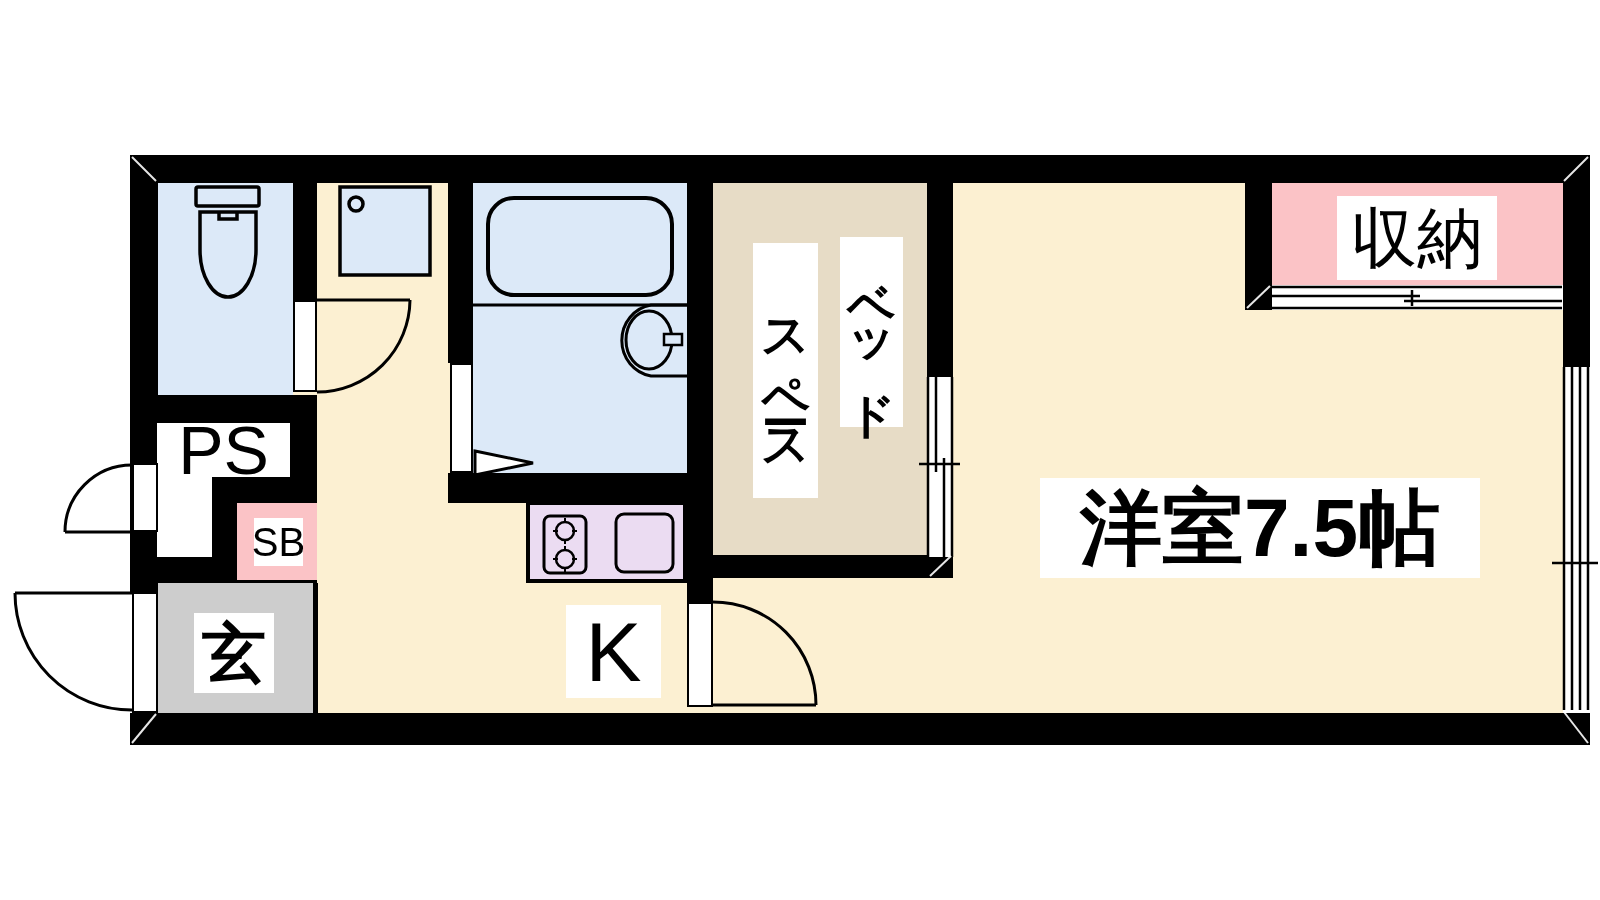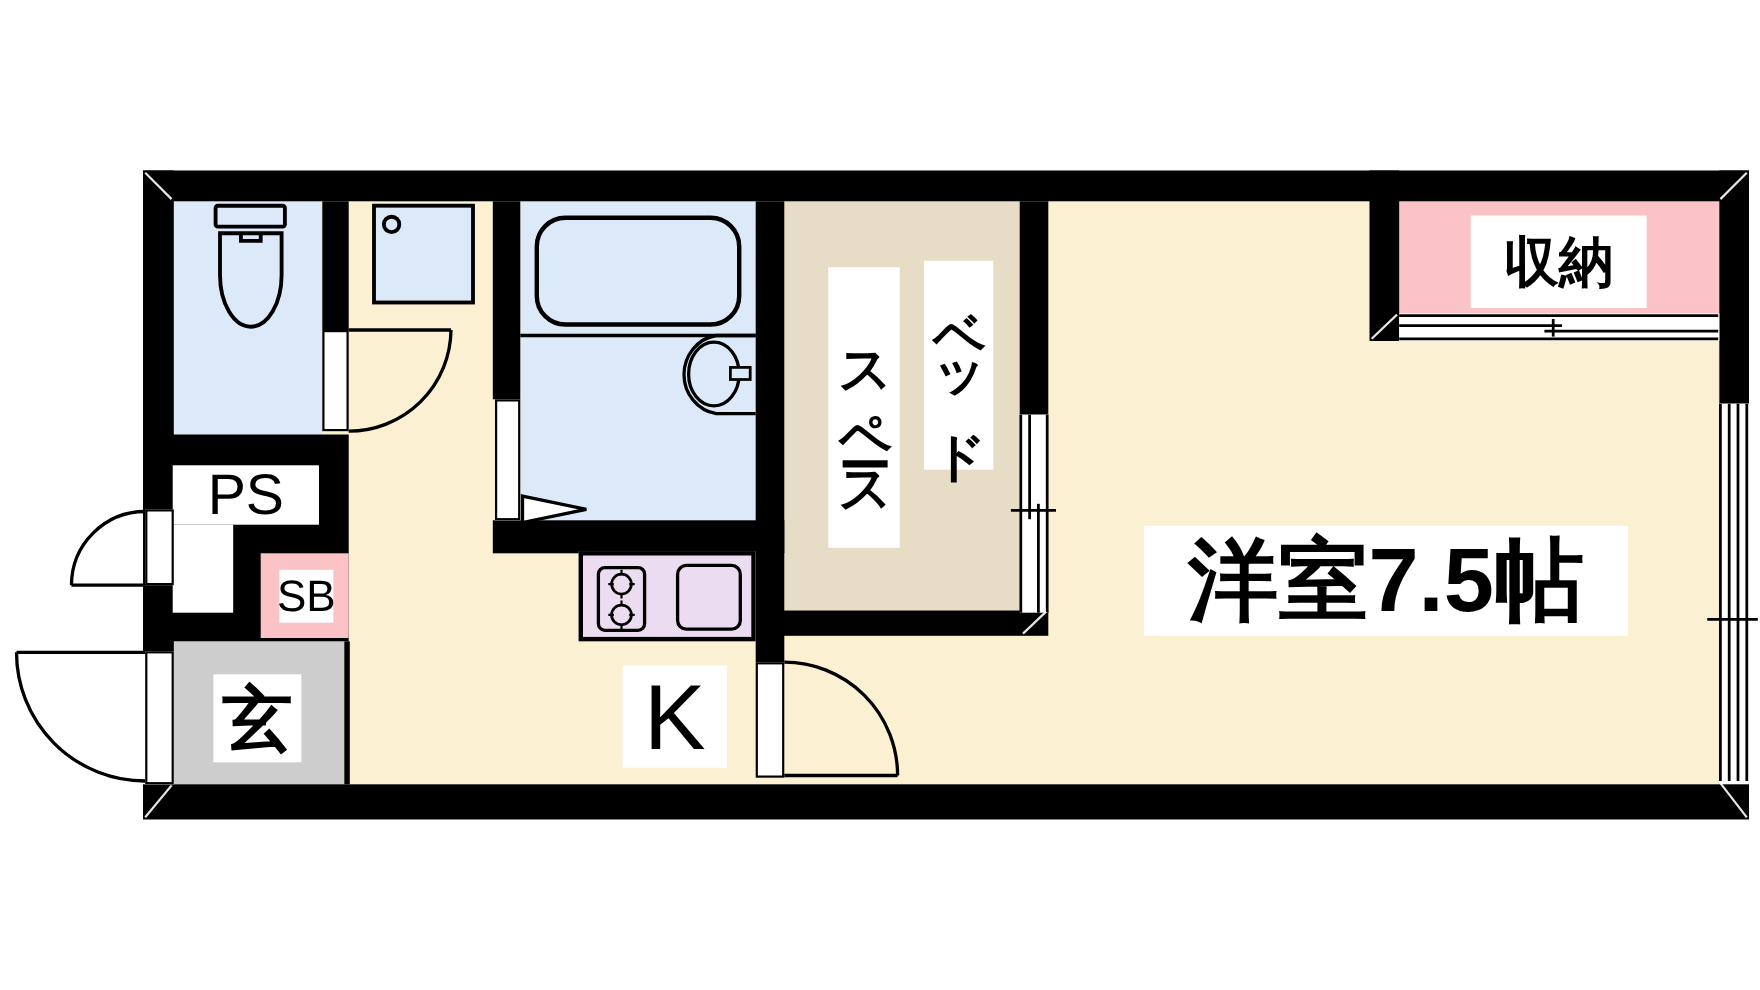--- a/index.html
+++ b/index.html
@@ -133,21 +133,21 @@
     <g stroke="#fff" stroke-width="2" opacity="0.9">
       <line x1="132" y1="157" x2="156" y2="181"></line>
       <line x1="1588" y1="157" x2="1564" y2="181"></line>
       <line x1="1588" y1="743" x2="1564" y2="712"></line>
       <line x1="132" y1="743" x2="156" y2="714"></line>
       <line x1="1247" y1="308" x2="1270" y2="286"></line>
       <line x1="930" y1="576" x2="951" y2="556"></line>
     </g>
   </svg>
 
-  <div class="labelbox" style="left:157px;top:423px;width:133px;height:54px;font-size:52px;background:transparent;">PS</div>
+  <div class="labelbox" style="left:157px;top:423px;width:133px;height:54px;font-size:68px;background:transparent;">PS</div>
   <div class="labelbox" style="left:254px;top:518px;width:49px;height:48px;font-size:40px;">SB</div>
   <div class="labelbox" style="left:194px;top:613px;width:80px;height:80px;font-size:64px;font-weight:bold;">玄</div>
   <div class="labelbox" style="left:566px;top:605px;width:95px;height:93px;font-size:84px;">K</div>
   <div class="labelbox vert" style="left:840px;top:237px;width:63px;height:190px;font-size:48px;font-weight:bold;">ベッド</div>
   <div class="labelbox vert" style="left:753px;top:243px;width:65px;height:255px;font-size:48px;font-weight:bold;">スペース</div>
   <div class="labelbox" style="left:1040px;top:458px;width:440px;height:100px;font-size:82px;font-weight:bold;margin-top:20px;">洋室7.5帖</div>
-  <div class="labelbox" style="left:1337px;top:196px;width:160px;height:84px;font-size:50px;font-weight:bold;">収納</div>
+  <div class="labelbox" style="left:1337px;top:196px;width:160px;height:84px;font-size:66px;font-weight:normal;">収納</div>
 </div>
 
 </body></html>

